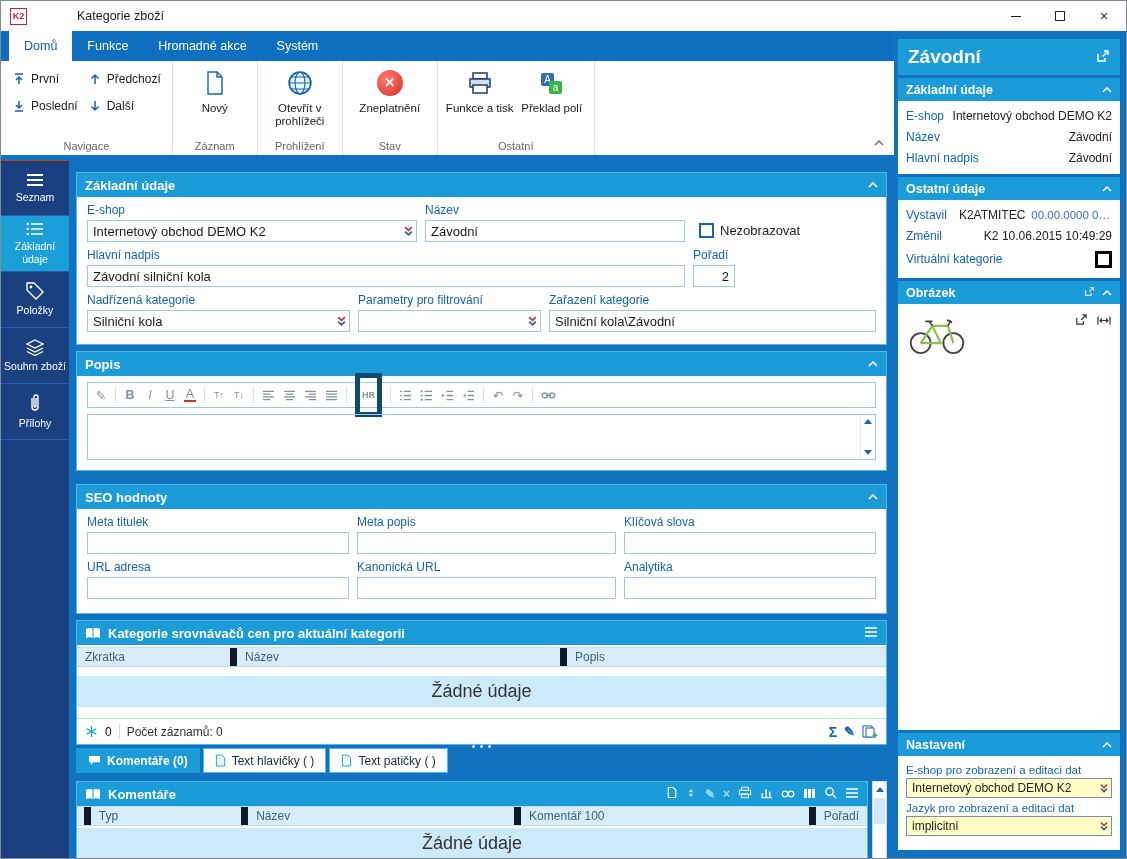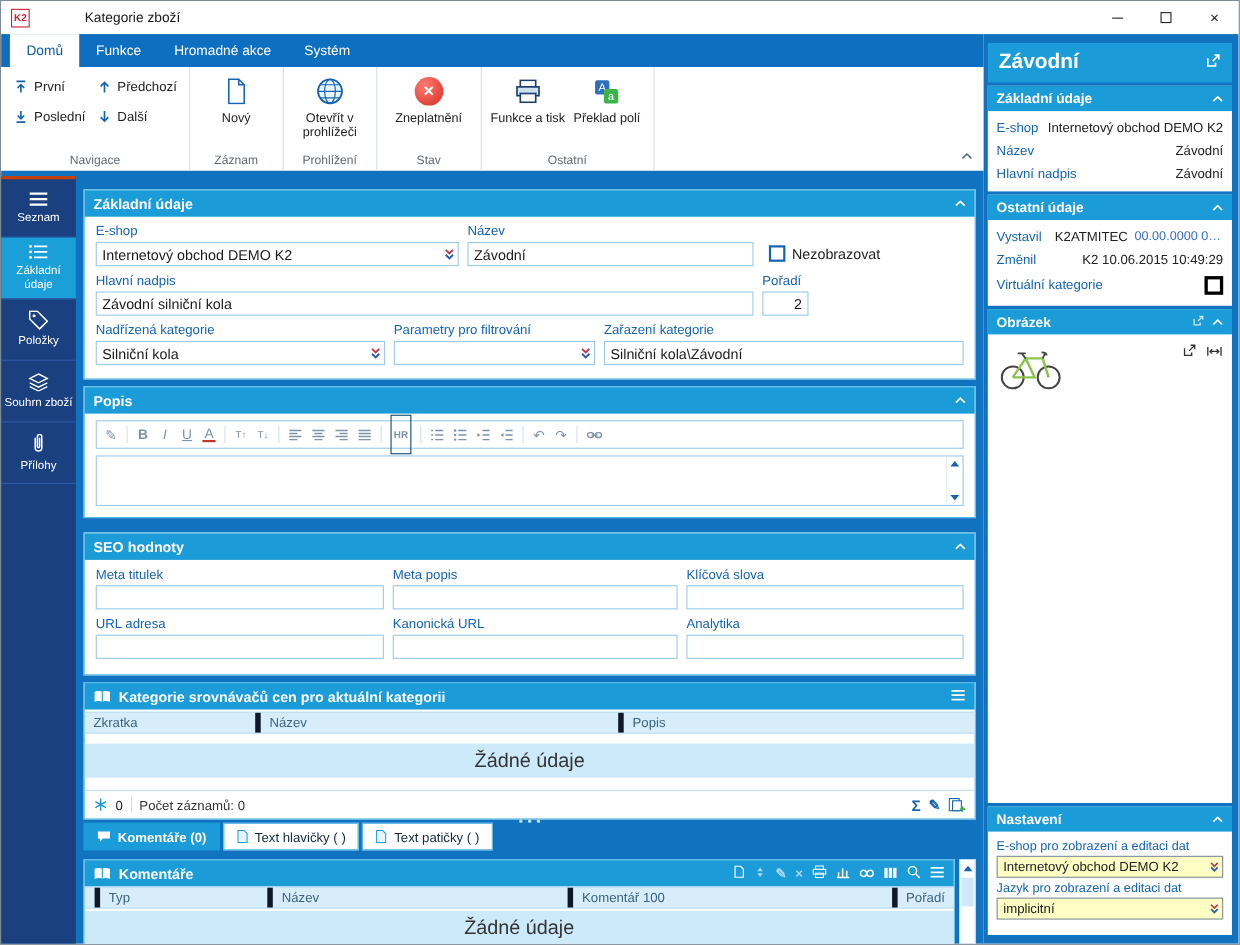--- a/index.html
+++ b/index.html
@@ -42,21 +42,21 @@
   .glyph-blue { color:#1464b4; font-weight:bold; }
 
   
   .work-row { flex:1; background:#1172c0; display:flex; min-height:0; padding-top:5px; }
 
   
   .sidebar { width:68px; background:#1a4080; display:flex; flex-direction:column; flex-shrink:0; }
   .side-item { min-height:56px; display:flex; flex-direction:column; align-items:center; justify-content:center;
                gap:4px; color:#fff; font-size:10.5px; text-align:center; line-height:1.2; padding:6px 2px;
                border-bottom:1px solid #2d5aa8; }
-  .side-item:first-child { border-top:3px solid #c2410c; }
+  .side-item:first-child { border-top:1px solid #c2410c; }
   .side-item.active { background:#1b9fd9; }
 
   
   .main { flex:1; min-width:0; display:flex; flex-direction:column; padding:12px 7px 0; }
   .panel { background:#fff; border:1px solid #55b7e8; }
   .phead { height:24px; background:#1b9cd8; display:flex; align-items:center; gap:7px; padding:0 8px;
            color:#fff; font-size:13px; font-weight:bold; flex-shrink:0; }
   .sp { flex:1; }
   .chev { display:flex; align-items:center; }
 
@@ -75,37 +75,37 @@
   .chk-wrap { display:flex; align-items:center; gap:6px; align-self:flex-end; margin:16px 0 4px 6px; font-size:13px; color:#222; }
   .chkbox { width:15px; height:15px; border:2px solid #1464b4; background:#fff; }
 
   
   .p-popis { margin-bottom:13px; }
   .ed-toolbar { margin:6px 10px 0; border:1px solid #9cc9ea; height:26px; display:flex; align-items:center;
                 padding:0 7px; gap:8px; color:#7e93a8; font-size:12.5px; }
   .ed-i { min-width:12px; text-align:center; display:flex; align-items:center; justify-content:center; }
   .ed-b{font-weight:bold} .ed-it{font-style:italic} .ed-u{text-decoration:underline}
   .ed-a{border-bottom:2px solid #c0392b; line-height:1;}
-  .ed-hr{border:1px solid #0c4a6e; font-size:9px; padding:12px 2px; font-weight:bold;}
+  .ed-hr{border:5px solid #0c4a6e; font-size:9px; padding:12px 2px; font-weight:bold;}
   .ed-sep { width:1px; height:16px; background:#d5e2ec; }
   .ed-small { font-size:9px; }
   .ed-area { margin:6px 10px 10px; border:1px solid #9cc9ea; height:46px; position:relative; }
   .ed-scroll { position:absolute; right:0; top:0; bottom:0; width:15px; border-left:1px solid #e3eef7;
                display:flex; flex-direction:column; justify-content:space-between; align-items:center; padding:4px 0; }
   .tri-up { width:0; height:0; border-left:4px solid transparent; border-right:4px solid transparent; border-bottom:5px solid #1464b4; }
   .tri-down { width:0; height:0; border-left:4px solid transparent; border-right:4px solid transparent; border-top:5px solid #1464b4; }
 
   
   .p-seo .pbody { padding:0 10px 14px; }
   .w-s1{width:262px} .w-s2{width:259px} .w-s3{flex:1}
 
   
   .tcolhead { display:flex; background:#d8edfa; border-top:1px solid #bfdef2; border-bottom:1px solid #bfdef2;
               height:20px; align-items:stretch; font-size:12px; color:#3c6381; margin-top:2px; }
-  .tc { padding:0 8px; border-right:5px solid #0f172a; display:flex; align-items:center; }
+  .tc { padding:0 8px; border-right:7px solid #0f172a; display:flex; align-items:center; }
   .tc1{width:160px} .tc2{width:330px} .tc3{flex:1; border-right:none;}
   .kc0{width:14px; padding:0;} .kc1{width:160px} .kc2{width:278px} .kc3{width:300px} .kc4{flex:1; justify-content:flex-end; border-right:none;}
   .band { background:#cdeafa; height:31px; display:flex; align-items:center; justify-content:center; color:#333; font-size:18px; }
   .band-gap-top { margin-top:9px; }
   .tfoot { border-top:1px solid #bfdef2; height:26px; display:flex; align-items:center; gap:7px; padding:0 8px; font-size:12px; color:#333; }
   .tfoot .badge { color:#222; }
   .vsep { width:1px; height:15px; background:#d5dde4; }
   .mt10 { margin-top:11px; }
   .mt12 { margin-top:13px; }
   .mb6 { margin-bottom:6px; }

